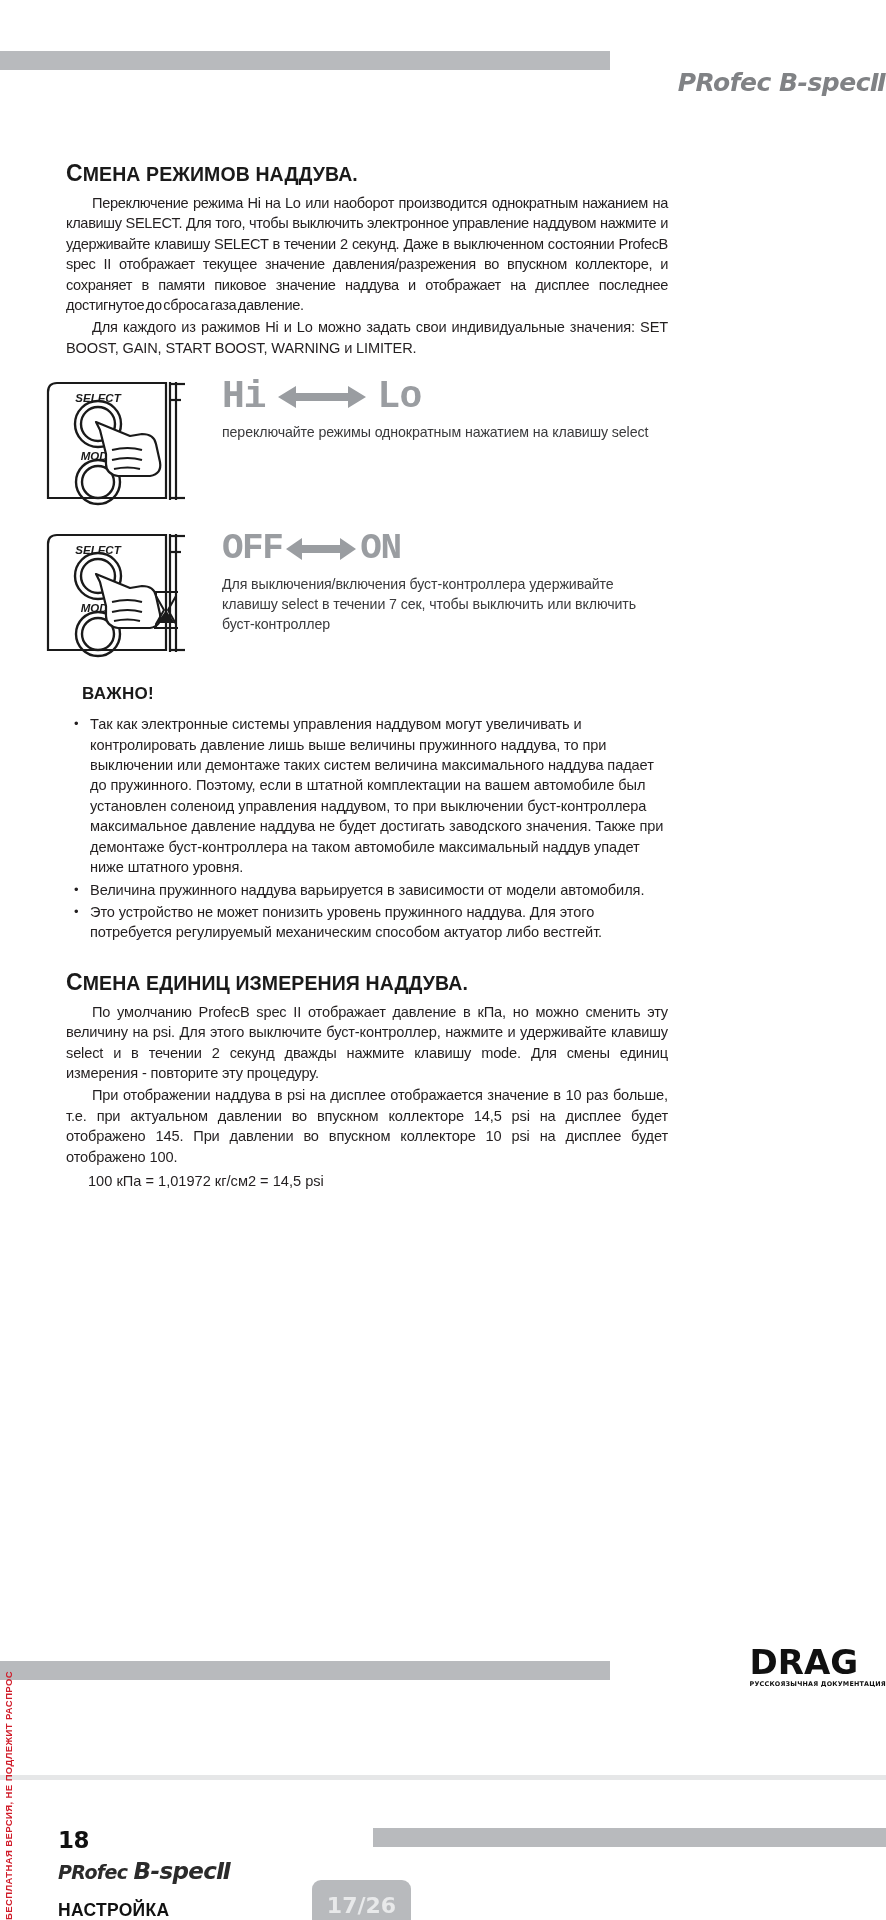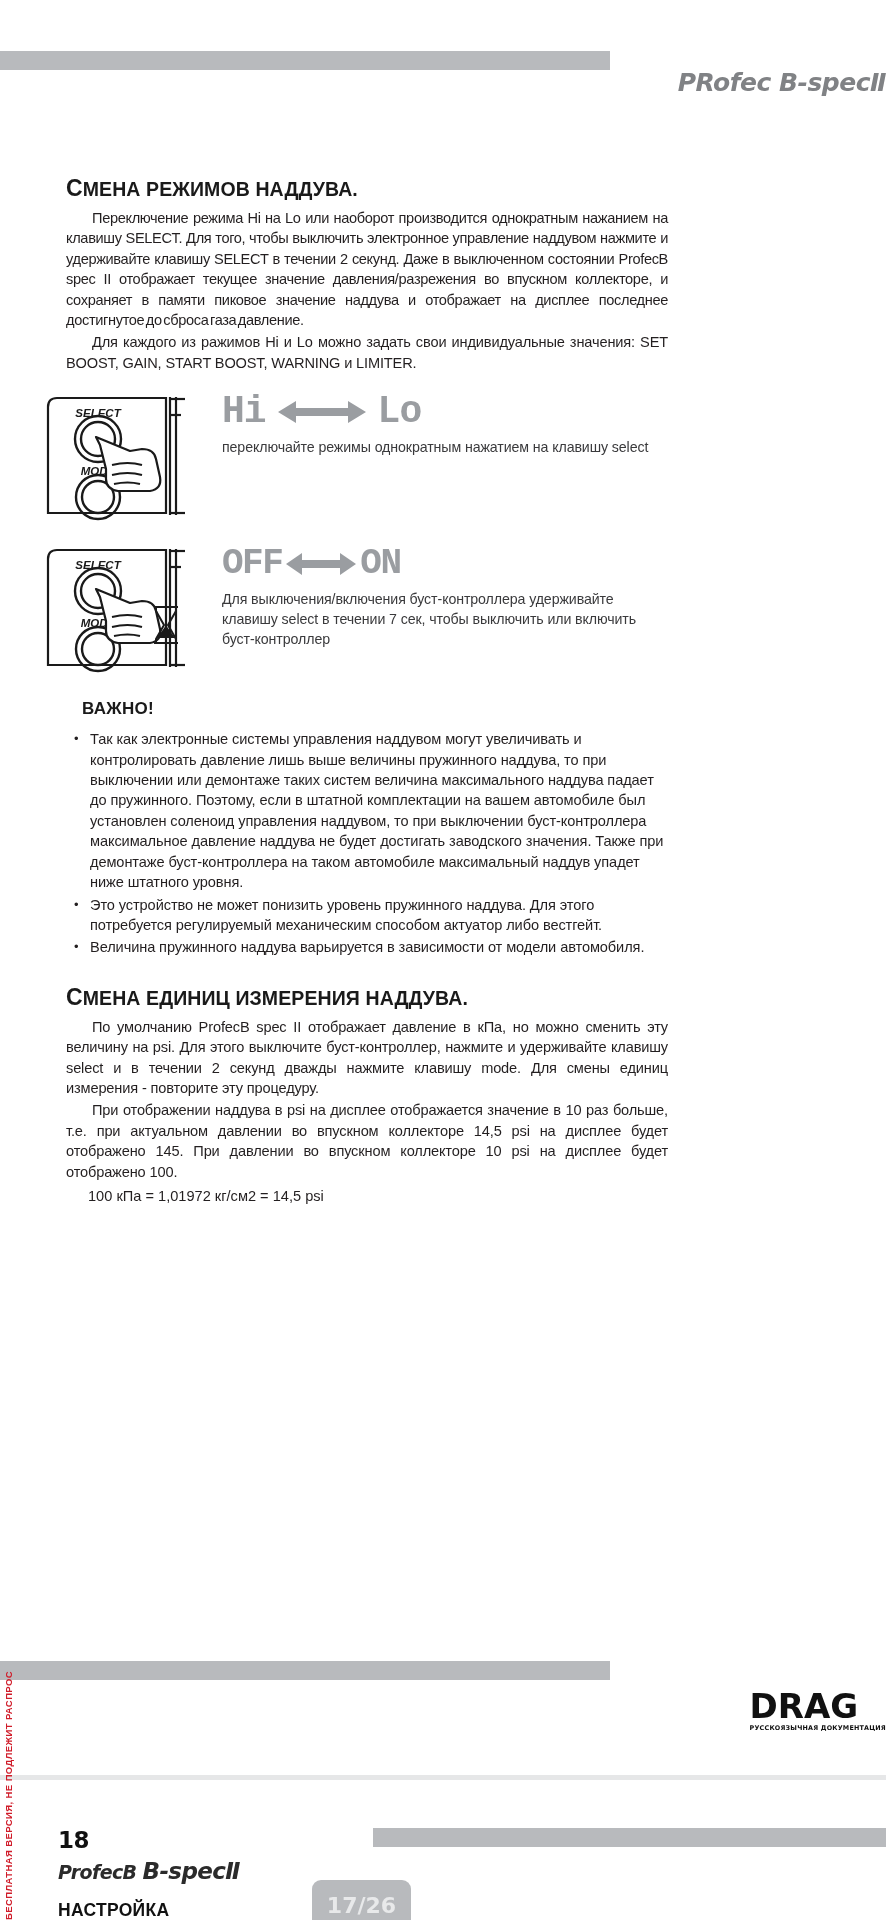--- a/index.html
+++ b/index.html
@@ -32,21 +32,21 @@
     font-style: italic;
     font-size: 25px;
     letter-spacing: -0.5px;
     color: #808285;
     white-space: nowrap;
   }
 
   
   .content {
     position: absolute;
-    left: 66px; top: 175px;
+    left: 66px; top: 160px;
     width: 602px;
   }
 
   h2.sec {
     margin: 0 0 6px 0;
     font-family: "Liberation Sans", sans-serif;
     font-weight: bold;
     font-size: 19.5px;
     color: #1a1a1a;
     letter-spacing: 0.1px;
@@ -144,21 +144,20 @@
     position: absolute;
     left: 0; top: 1661px;
     width: 610px; height: 19px;
     background: #b8babd;
   }
   .brand-bottom {
     position: absolute;
     right: 0; top: 1645px;
     text-align: left;
     white-space: nowrap;
-    margin-top: 44px;
   }
   .brand-bottom .big {
     font-family: "DejaVu Sans", sans-serif;
     font-weight: bold;
     font-size: 34px;
     color: #111;
     letter-spacing: 0px;
     line-height: 34px;
   }
   .brand-bottom .small {
@@ -346,40 +345,40 @@
           </svg>
           <span>ON</span>
         </div>
         <p class="caption">Для выключения/включения буст-контроллера удерживайте клавишу select в течении 7 сек, чтобы выключить или включить буст-контроллер</p>
       </div>
     </div>
 
     <h3 class="imp">ВАЖНО!</h3>
     <ul class="bullets">
       <li>Так как электронные системы управления наддувом могут увеличивать и контролировать давление лишь выше величины пружинного наддува, то при выключении или демонтаже таких систем величина максимального наддува падает до пружинного. Поэтому, если в штатной комплектации на вашем автомобиле был установлен соленоид управления наддувом, то при выключении буст-контроллера максимальное давление наддува не будет достигать заводского значения. Также при демонтаже буст-контроллера на таком автомобиле максимальный наддув упадет ниже штатного уровня.</li>
+      <li>Величина пружинного наддува варьируется в зависимости от модели автомобиля.</li>
       <li>Это устройство не может понизить уровень пружинного наддува. Для этого потребуется регулируемый механическим способом актуатор либо вестгейт.</li>
-      <li>Величина пружинного наддува варьируется в зависимости от модели автомобиля.</li>
     </ul>
 
     <h2 class="sec sec2"><span class="cap1">С</span><span>МЕНА ЕДИНИЦ ИЗМЕРЕНИЯ НАДДУВА.</span></h2>
 
     <p class="body">По умолчанию ProfecB spec II отображает давление в кПа, но можно сменить эту величину на psi. Для этого выключите буст-контроллер, нажмите и удерживайте клавишу select и в течении 2 секунд дважды нажмите клавишу mode. Для смены единиц измерения - повторите эту процедуру.</p>
     <p class="body">При отображении наддува в psi на дисплее отображается значение в 10 раз больше, т.е. при актуальном давлении во впускном коллекторе 14,5 psi на дисплее будет отображено 145. При давлении во впускном коллекторе 10 psi на дисплее будет отображено 100.</p>
     <p class="formula">100 кПа = 1,01972 кг/см2 = 14,5 psi</p>
   </div>
 
   <div class="bottom-rule"></div>
   <div class="brand-bottom">
     <span class="big">DRAG</span>
     <span class="small">РУССКОЯЗЫЧНАЯ ДОКУМЕНТАЦИЯ</span>
   </div>
 
   <div class="pagebreak"></div>
 
   <div class="side-strip">БЕСПЛАТНАЯ ВЕРСИЯ, НЕ ПОДЛЕЖИТ РАСПРОС</div>
   <div class="pnum">18</div>
-  <div class="pbrand"><span>ProfecB </span><span class="b">B-specⅡ</span></div>
+  <div class="pbrand"><span>PRofec </span><span class="b">B-specⅡ</span></div>
   <div class="psection">НАСТРОЙКА</div>
 
   <div class="nx-rule"></div>
   <div class="chip">17/26</div>
 
 </div>
 
 </body></html>

